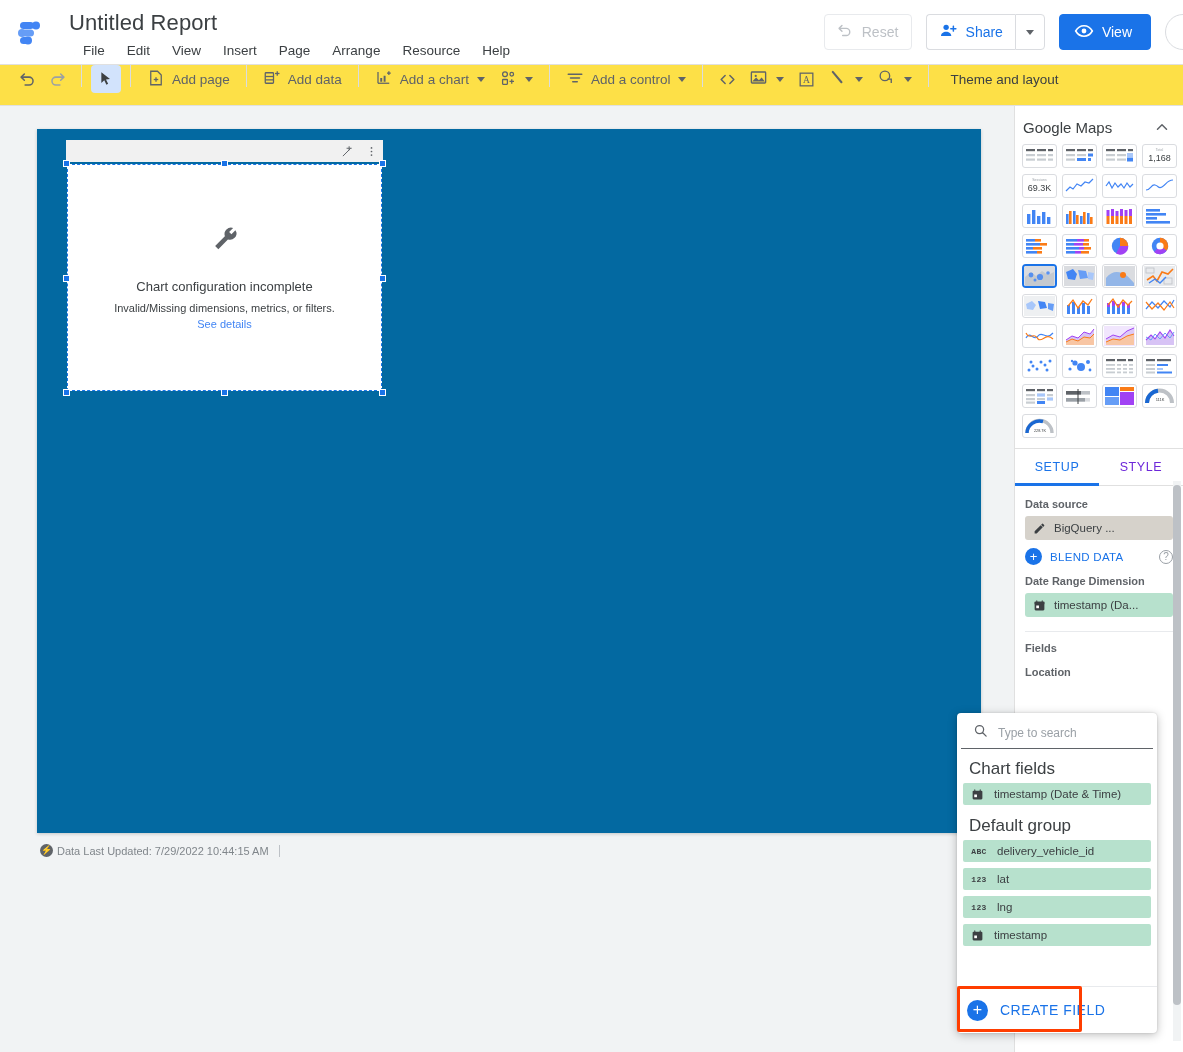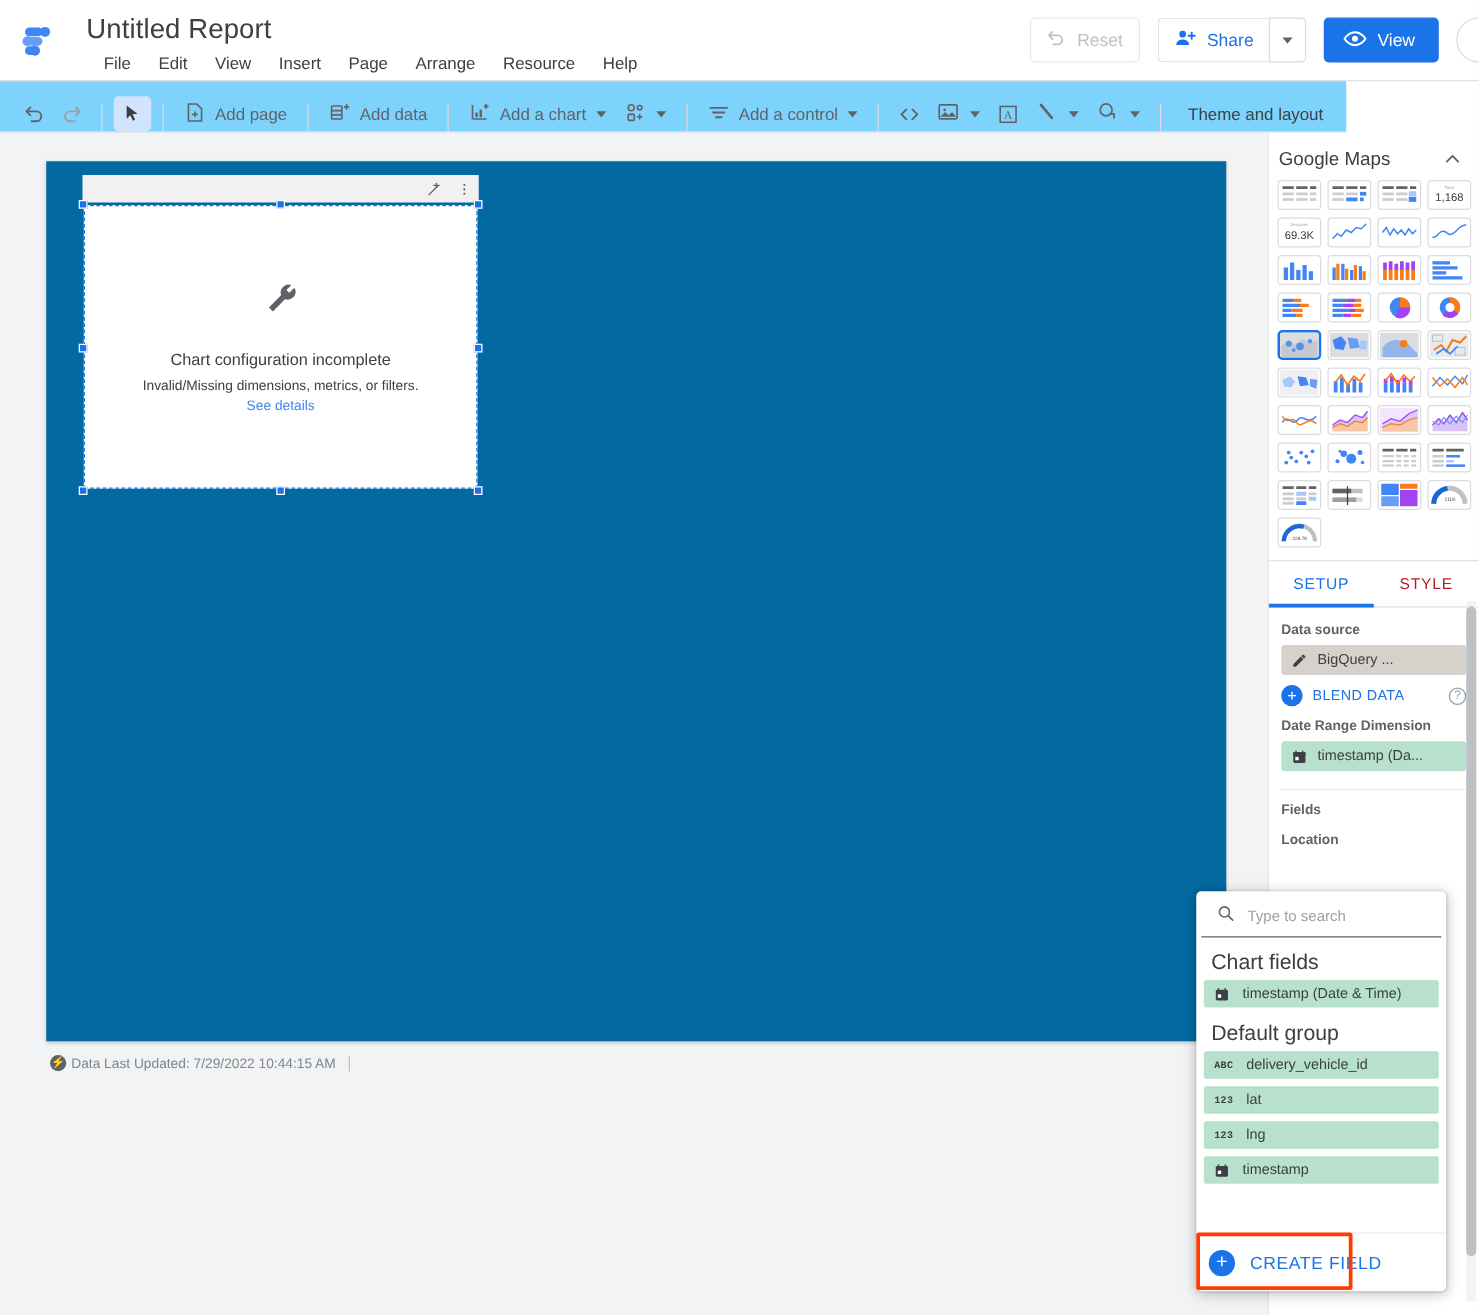--- a/index.html
+++ b/index.html
@@ -50,23 +50,23 @@
   .avatar-wrap { margin-left: 14px; margin-right: -18px; }
   .avatar {
     width: 36px; height: 36px; border-radius: 50%;
     border: 1px solid #dadce0; background: #fff;
   }
   .caret { width: 0; height: 0; border-left: 4px solid transparent;
     border-right: 4px solid transparent; border-top: 5px solid #5f6368; }
 
   
   .toolbar {
-    position: absolute; left: 0; top: 65px; width: 1077px; height: 41px;
-    background: #7dd3fc; border-bottom: 1px solid #e0e0e0;
-    display: flex; align-items: flex-end; padding-left: 12px; gap: 0;
+    position: absolute; left: 0; top: 65px; width: 1183px; height: 41px;
+    background: #fde047; border-bottom: 1px solid #e0e0e0;
+    display: flex; align-items: flex-start; padding-left: 12px; gap: 0;
   }
   .tb-icon-btn {
     width: 30px; height: 28px; display: inline-flex; align-items: center;
     justify-content: center; border-radius: 4px; cursor: pointer; color: #5f6368;
   }
   .tb-icon-btn.active { background: #d2e3fc; }
   .tb-sep { width: 1px; height: 22px; background: #dadce0; margin: 0 9px; }
   .tb-btn {
     display: inline-flex; align-items: center; gap: 7px; height: 28px;
     padding: 0 7px; border-radius: 4px; cursor: pointer;
@@ -146,21 +146,21 @@
   .g-sc-lbl { font-size: 3.4px; color: #9aa0a6; letter-spacing: .1px; }
   .g-sc-val { font-size: 9px; color: #3c4043; }
 
   
   .rp-tabs {
     display: flex; border-top: 1px solid #e0e0e0; border-bottom: 1px solid #e0e0e0;
     height: 38px; background: #fff;
   }
   .rp-tab {
     flex: 1; display: flex; align-items: center; justify-content: center;
-    font-size: 12.5px; letter-spacing: .6px; color: #b91c1c; cursor: pointer;
+    font-size: 12.5px; letter-spacing: .6px; color: #6d28d9; cursor: pointer;
     font-weight: 500; position: relative;
   }
   .rp-tab.active { color: #1a73e8; }
   .rp-tab.active::after {
     content: ''; position: absolute; left: 0; right: 0; bottom: -1px;
     height: 3px; background: #1a73e8;
   }
 
   .rp-content { padding: 12px 10px 0 10px; position: relative; }
   .field-label { font-size: 11px; color: #5f6368; font-weight: bold; margin-bottom: 6px; }

